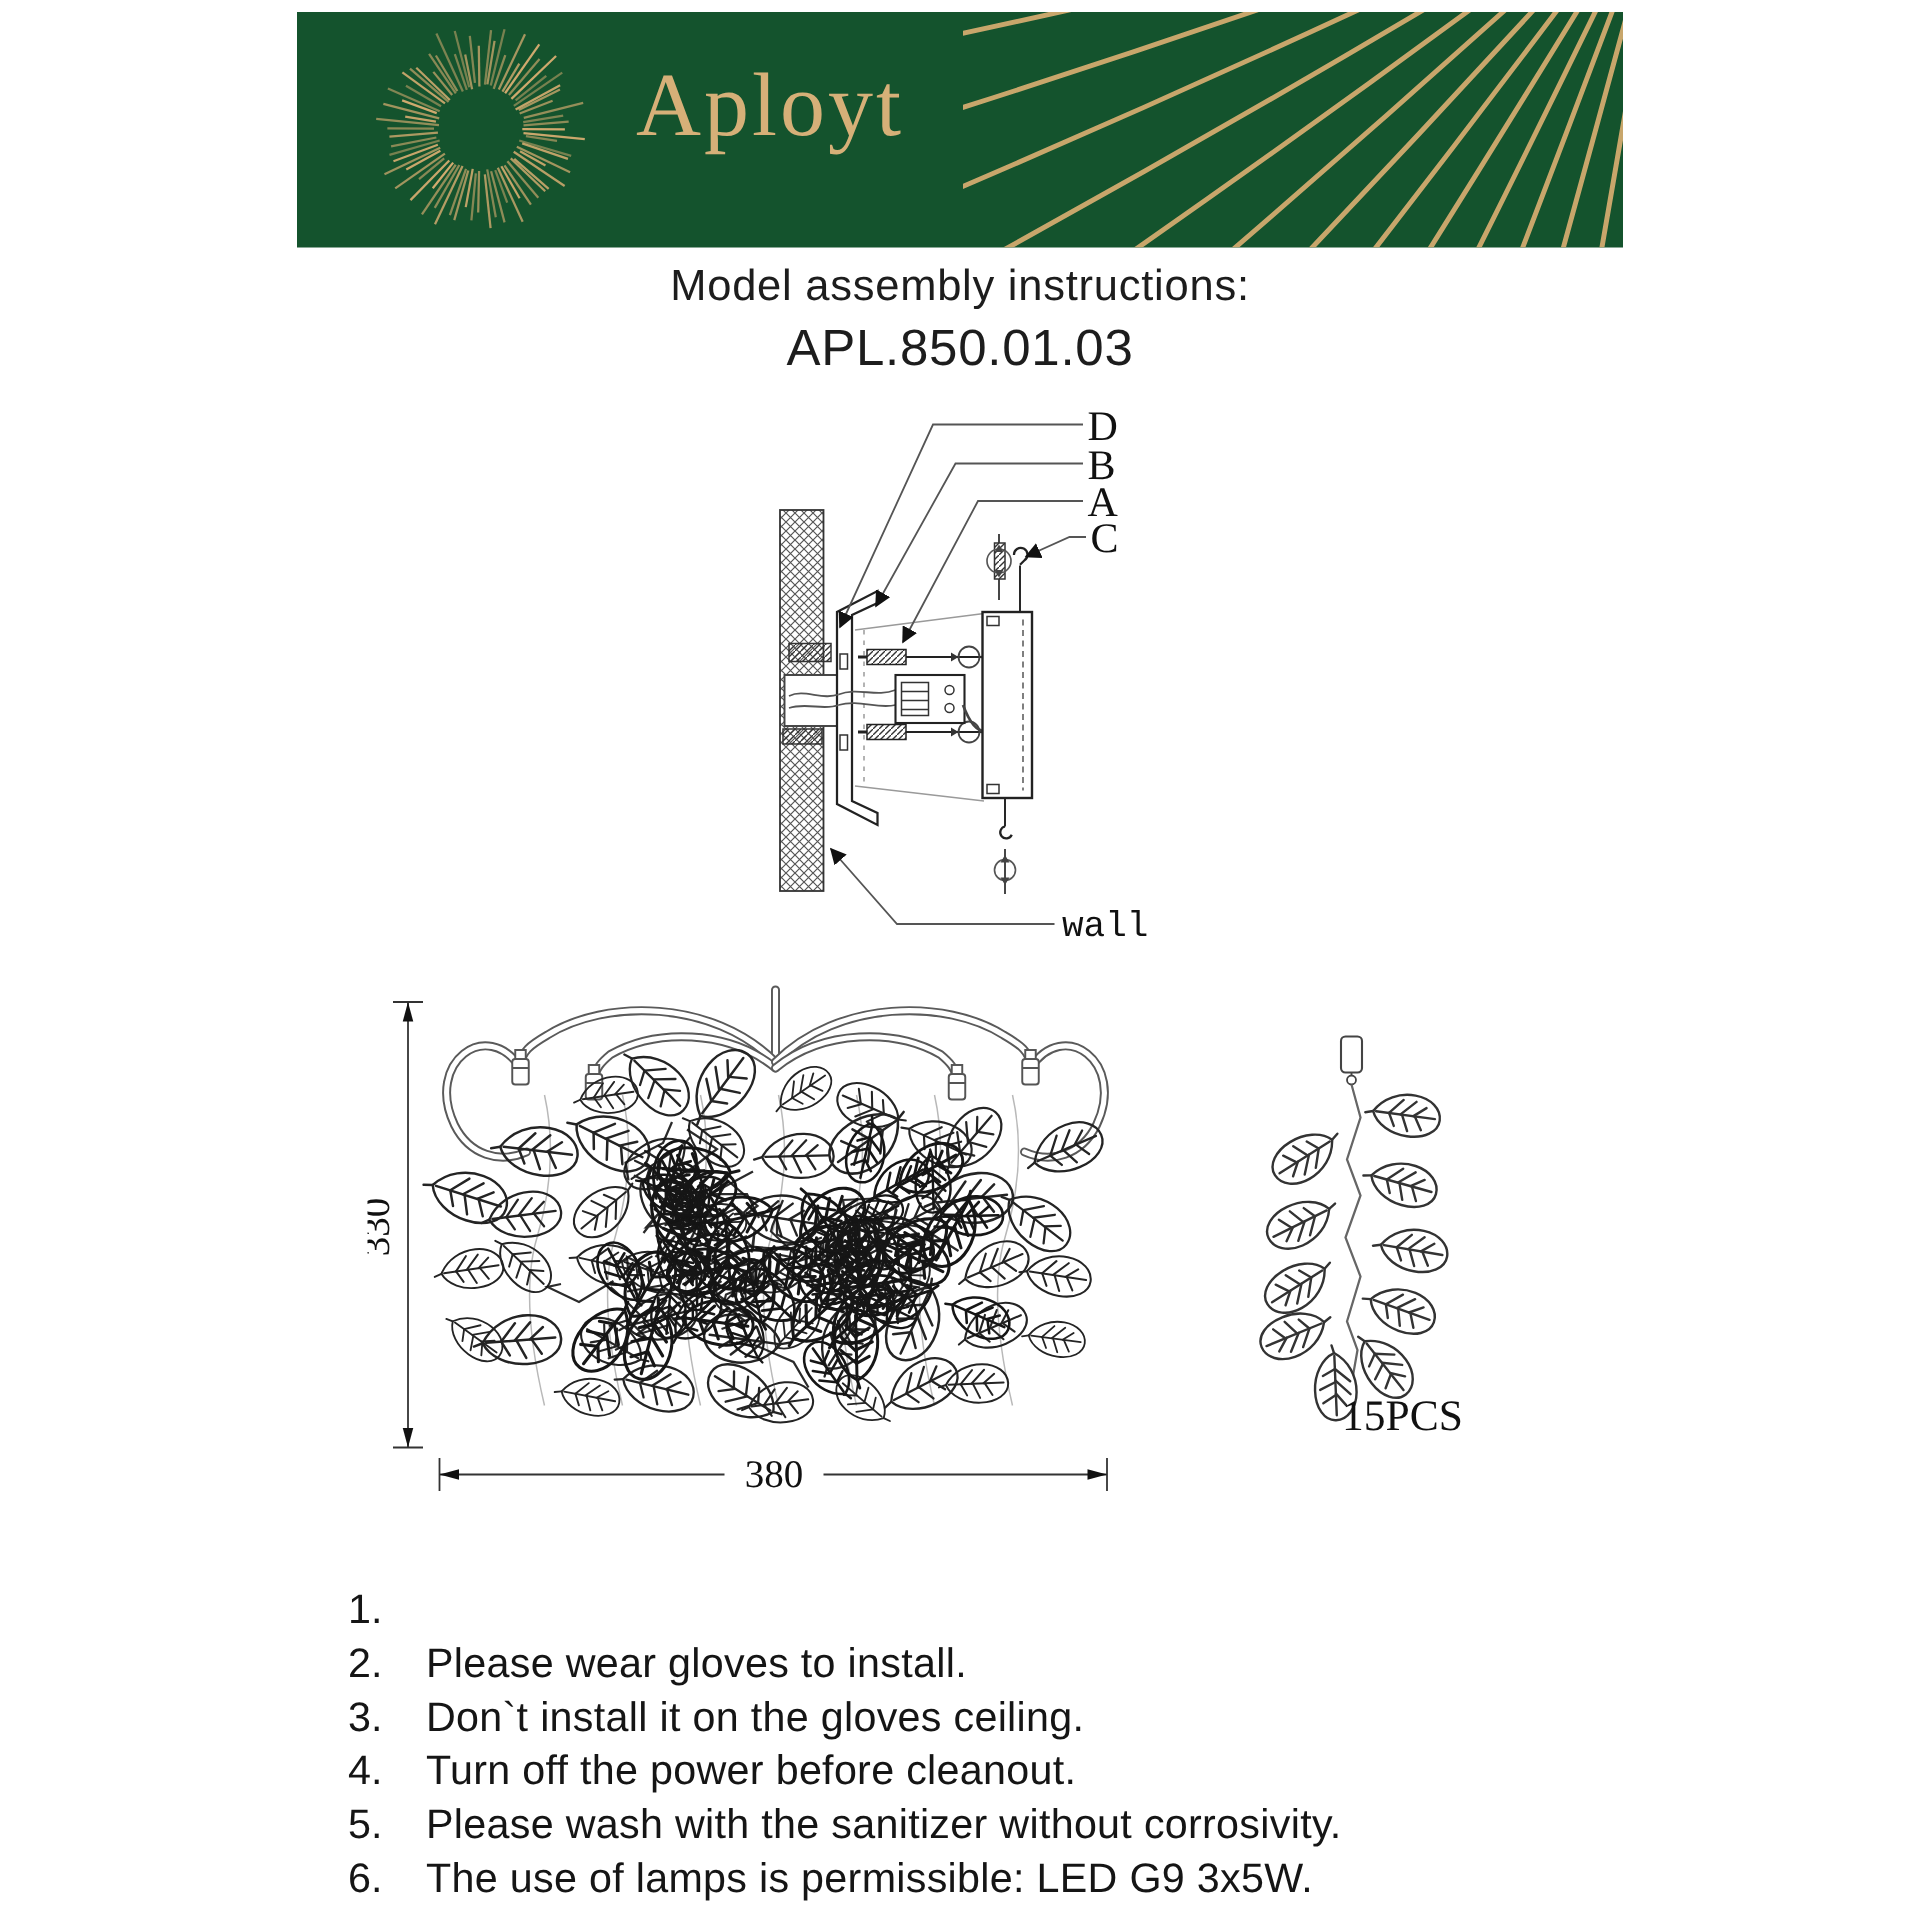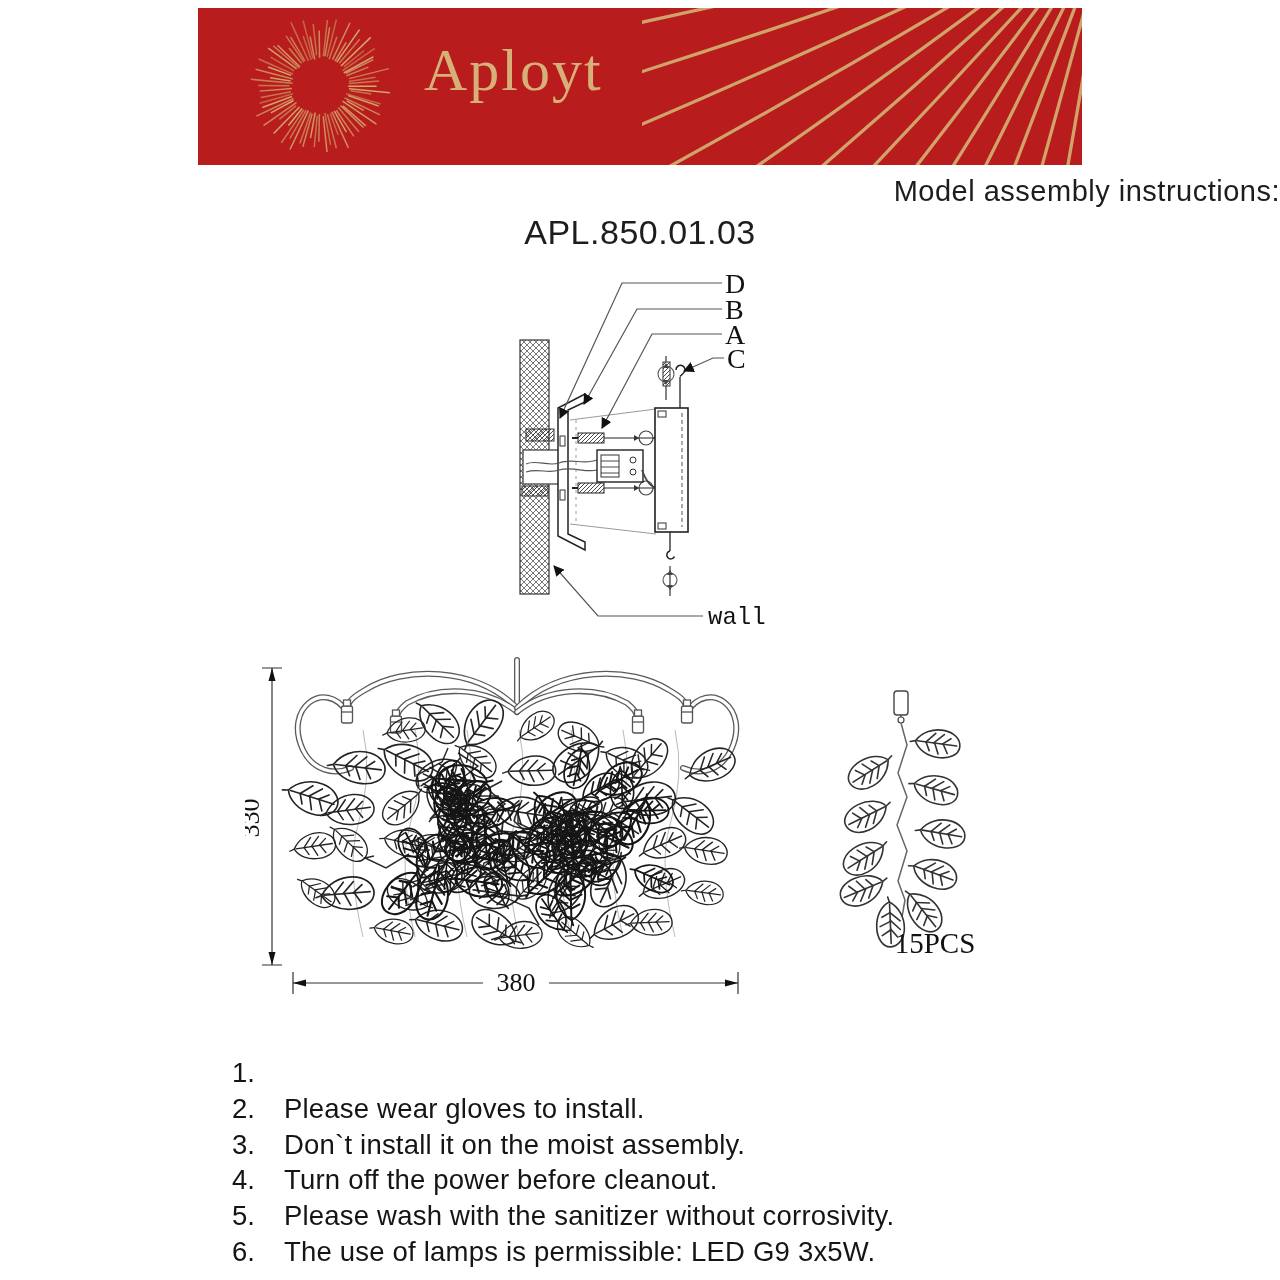--- a/index.html
+++ b/index.html
@@ -4,32 +4,32 @@
 <style>
   html,body{margin:0;padding:0;}
   body{
     width:1280px;height:1280px;position:relative;overflow:hidden;
     background:#ffffff;
     font-family:"Liberation Sans",sans-serif;
   }
   
   .banner{
     position:absolute;left:198px;top:8px;width:884px;height:157px;
-    background:#b91c1c;overflow:hidden;
+    background:#14532d;overflow:hidden;
   }
   .sunburst{position:absolute;left:52px;top:8px;}
   .brand{
     position:absolute;left:226px;top:32px;
     font-family:"Liberation Serif",serif;
     font-size:60px;line-height:1;color:#d6b078;letter-spacing:2px;
   }
   .fan{position:absolute;right:0;top:0;}
   
   .title-block{position:absolute;left:0;top:175px;width:100%;text-align:center;color:#1d1d1d;}
-  .title{font-size:29px;letter-spacing:.5px;text-align:right;}
+  .title{font-size:29px;letter-spacing:.5px;}
   .model{font-size:34px;margin-top:5px;letter-spacing:.5px;}
   
   .assembly{position:absolute;left:470px;top:258px;}
   .dims{position:absolute;left:245px;top:650px;}
   .strand{position:absolute;left:835px;top:685px;}
   svg text{font-family:"Liberation Serif",serif;fill:#111;}
   text.mono{font-family:"Liberation Mono",monospace;}
   
   .instructions{
     position:absolute;left:232px;top:1057px;width:900px;
@@ -499,21 +499,21 @@
 <div class="instructions">
   <div class="irow">
     <span class="inum">1.</span>
   </div>
   <div class="irow">
     <span class="inum">2.</span>
     <span class="itxt">Please wear gloves to install.</span>
   </div>
   <div class="irow">
     <span class="inum">3.</span>
-    <span class="itxt">Don`t install it on the moist assembly.</span>
+    <span class="itxt">Don`t install it on the gloves ceiling.</span>
   </div>
   <div class="irow">
     <span class="inum">4.</span>
     <span class="itxt">Turn off the power before cleanout.</span>
   </div>
   <div class="irow">
     <span class="inum">5.</span>
     <span class="itxt">Please wash with the sanitizer without corrosivity.</span>
   </div>
   <div class="irow">

